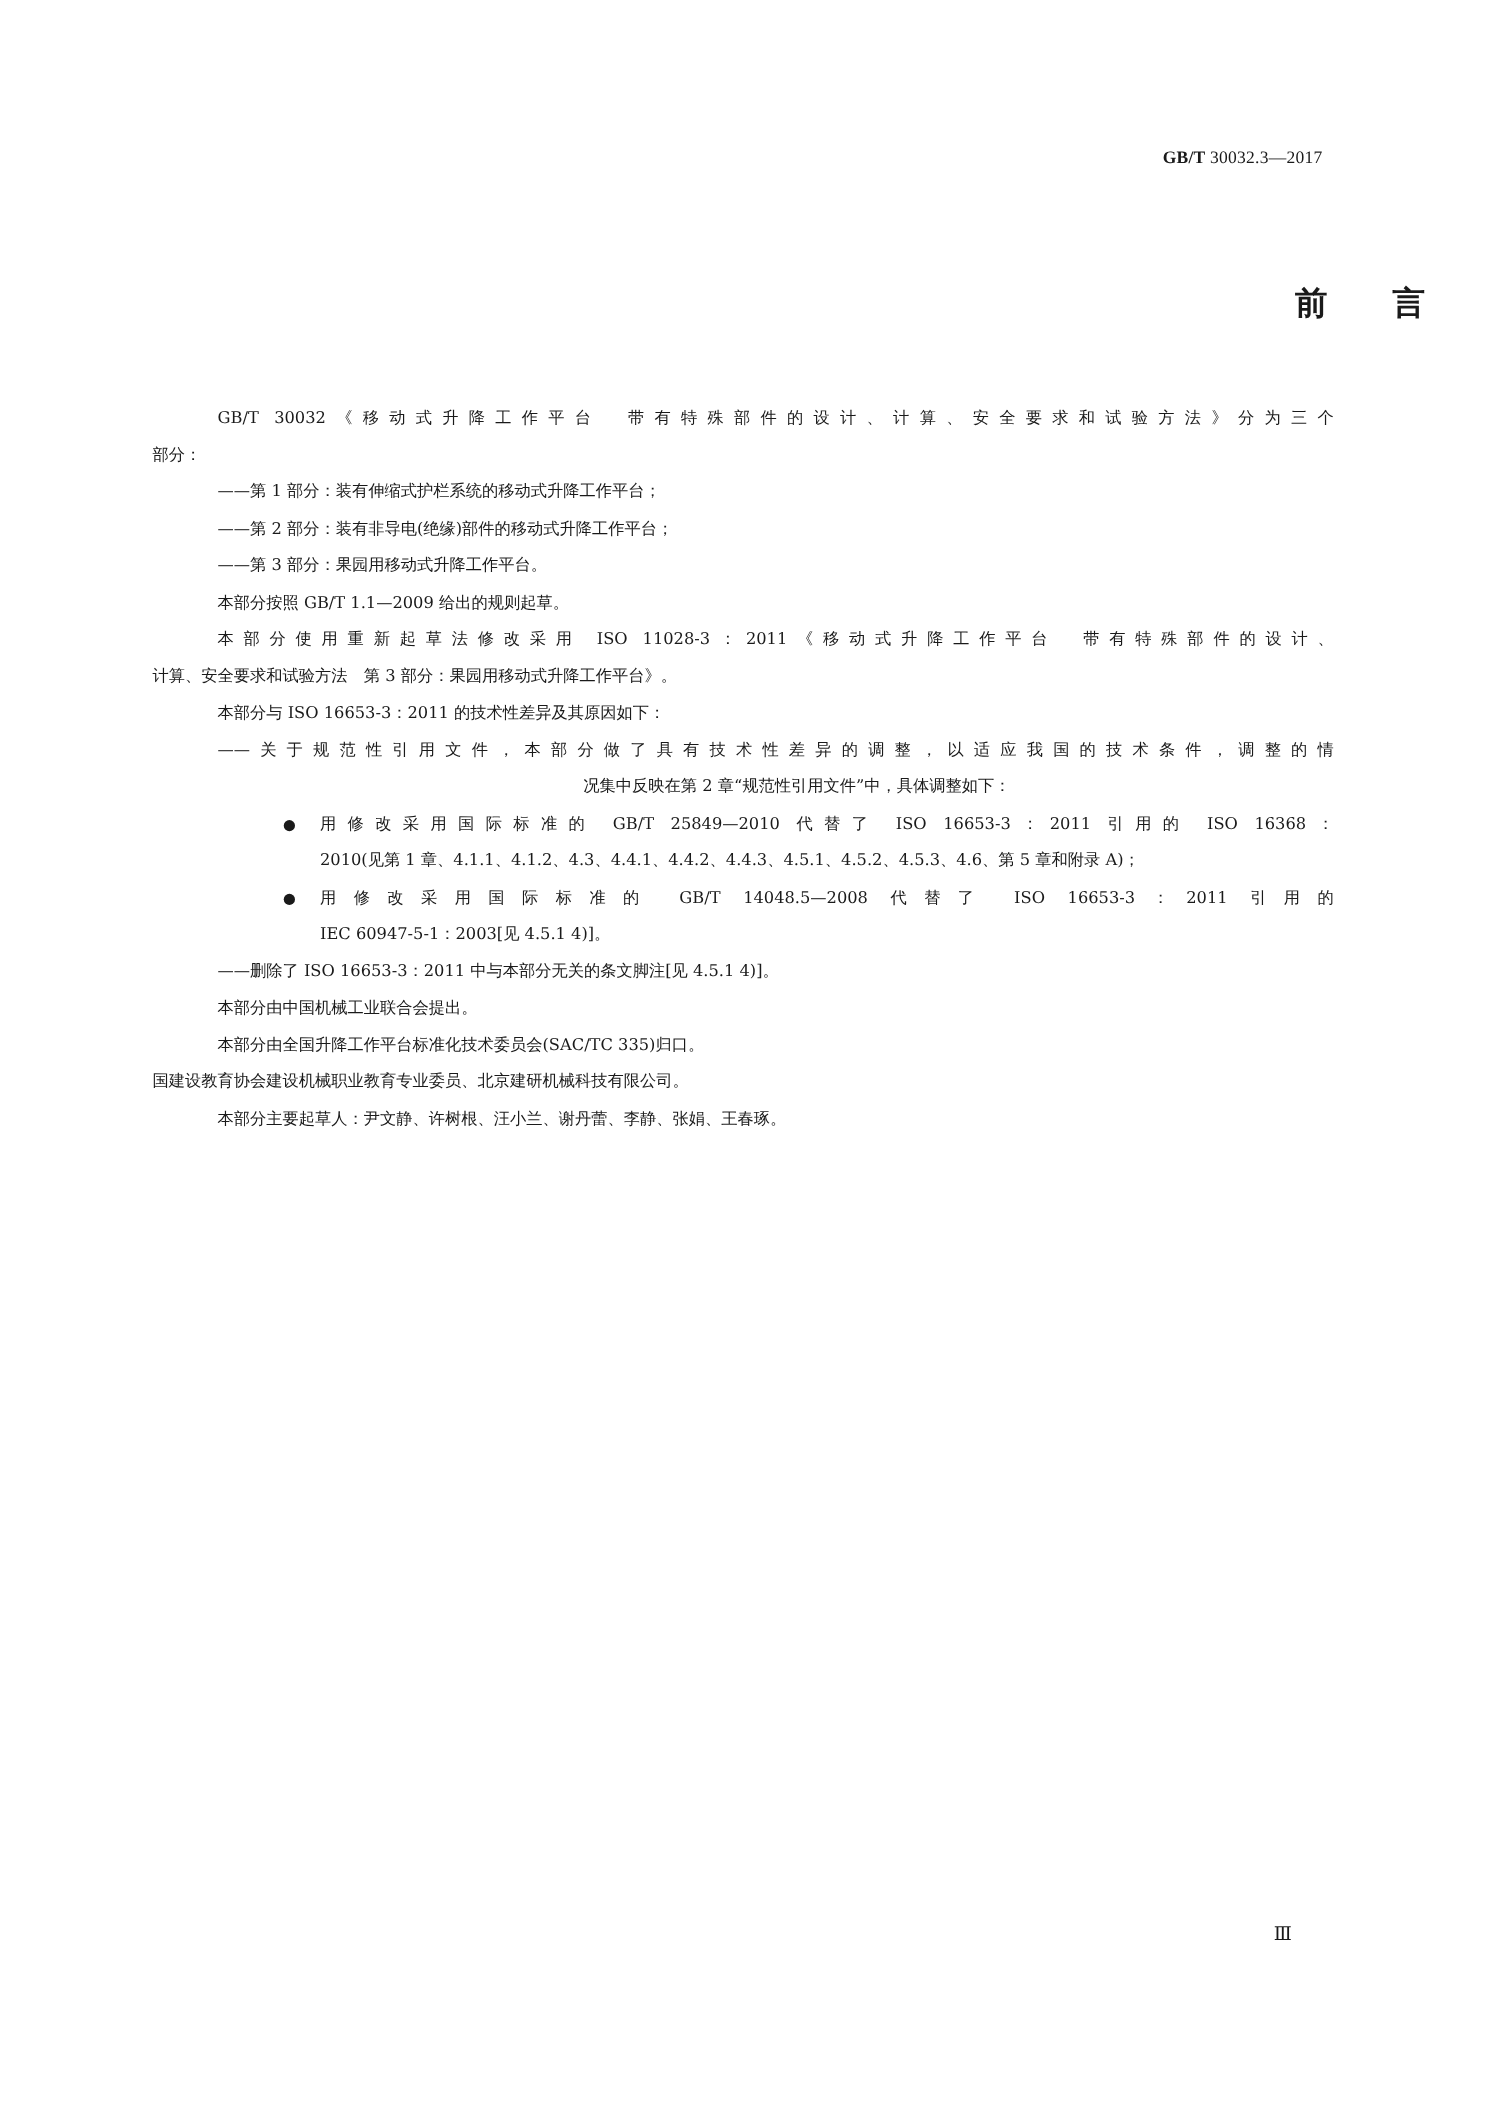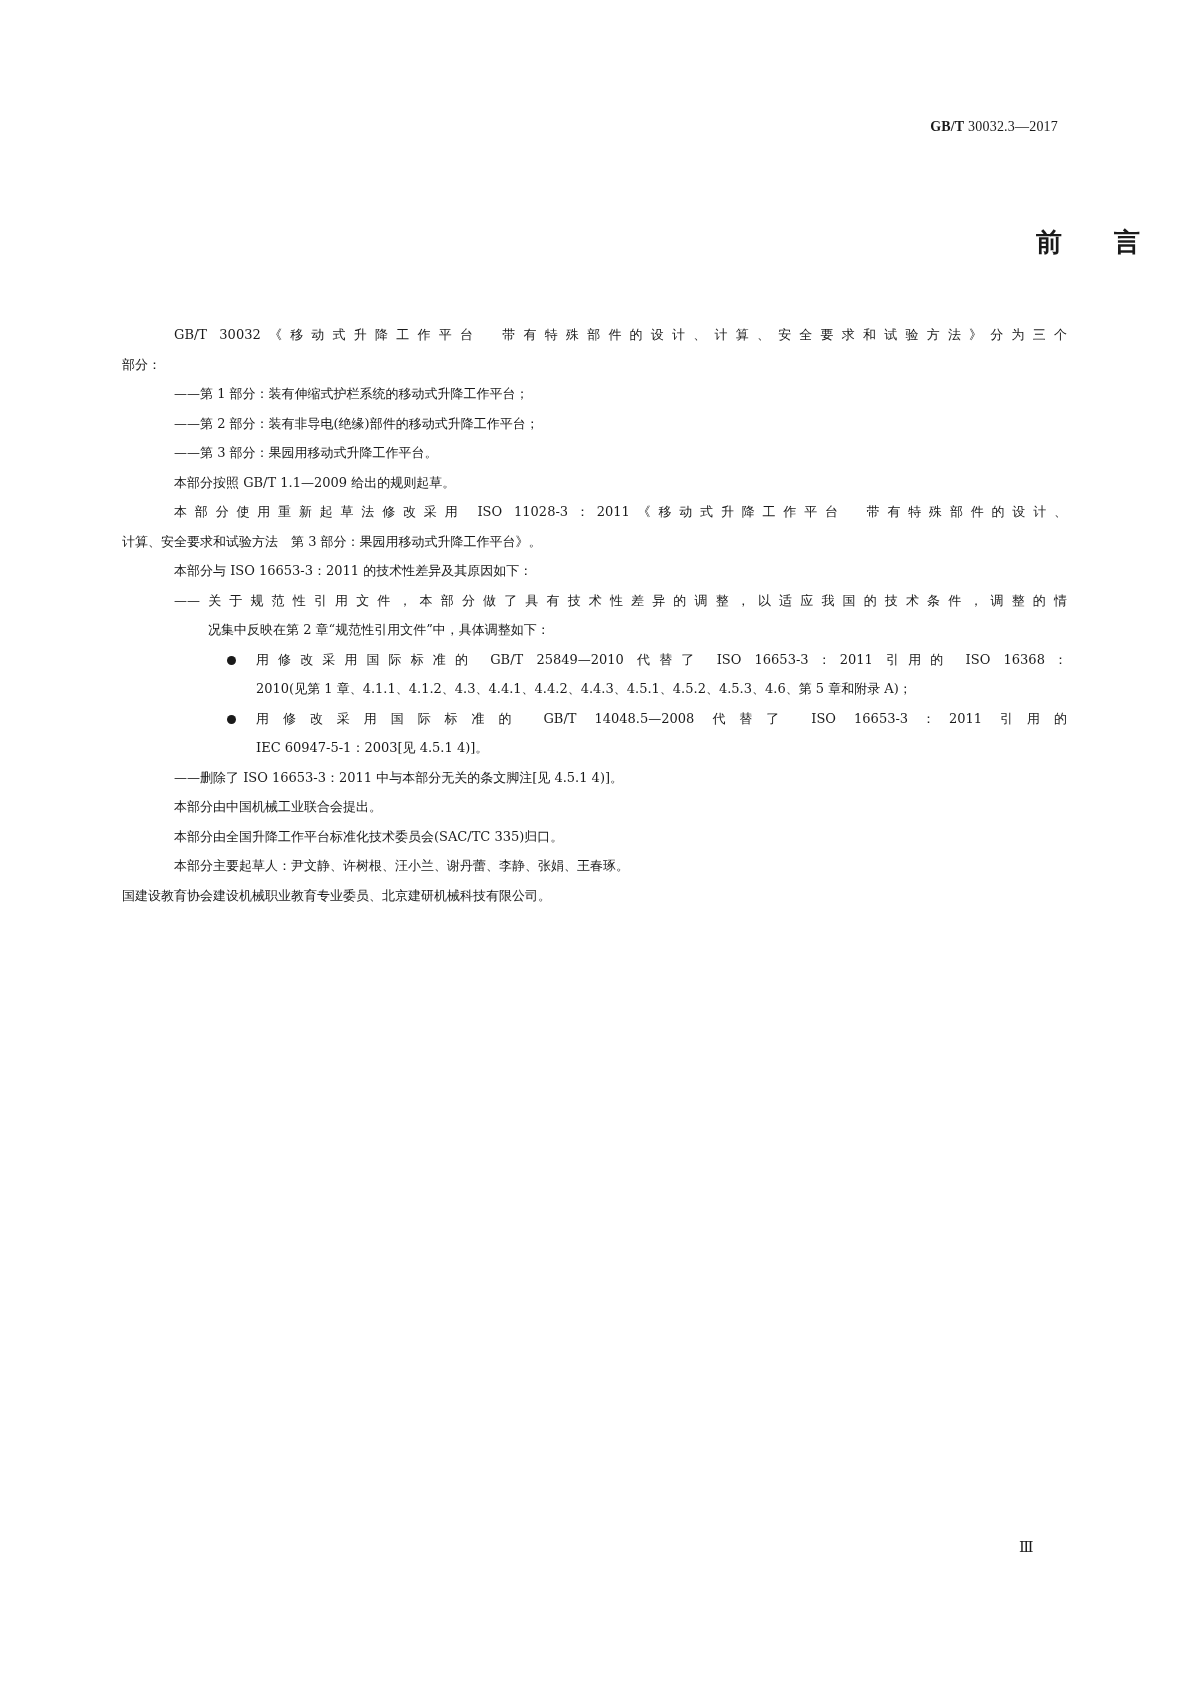--- a/index.html
+++ b/index.html
@@ -19,21 +19,21 @@
     font-family: "DejaVu Sans", "Liberation Sans", sans-serif;
     font-weight: bold; font-size: 26px; letter-spacing: 52px; text-indent: 52px;
   }
   .body-text {
     position: absolute; left: 122px; top: 304px; width: 945px;
     font-size: 13px; line-height: 29.5px; margin-top: 16px;
   }
   .line { white-space: nowrap; height: 29.5px; }
   .indent1 { padding-left: 52px; }
   .indent-dash { padding-left: 52px; }
-  .indent-cont { padding-left: 86px; }
+  .indent-cont { padding-left: 86px; text-align: center; }
   .bullet-line { padding-left: 106px; position: relative; }
   .bullet-line .dot {
     position: absolute; left: 105px; top: 11px;
     width: 9px; height: 9px; border-radius: 50%; background: #1a1a1a;
   }
   .bullet-line .btext { padding-left: 28px; }
   .bullet-cont { padding-left: 134px; }
   .justify { text-align: justify; text-align-last: justify; display: block; }
   .page-num {
     position: absolute; top: 1538px; left: 1019px;
@@ -74,17 +74,17 @@
   </div>
   <div class="line bullet-cont">2010(见第 1 章、4.1.1、4.1.2、4.3、4.4.1、4.4.2、4.4.3、4.5.1、4.5.2、4.5.3、4.6、第 5 章和附录 A)；</div>
   <div class="line bullet-line">
     <span class="dot"></span>
     <span class="btext justify">用修改采用国际标准的 GB/T 14048.5—2008 代替了 ISO 16653-3：2011 引用的</span>
   </div>
   <div class="line bullet-cont">IEC 60947-5-1：2003[见 4.5.1 4)]。</div>
   <div class="line indent-dash">——删除了 ISO 16653-3：2011 中与本部分无关的条文脚注[见 4.5.1 4)]。</div>
   <div class="line indent1">本部分由中国机械工业联合会提出。</div>
   <div class="line indent1">本部分由全国升降工作平台标准化技术委员会(SAC/TC 335)归口。</div>
+  <div class="line">国建设教育协会建设机械职业教育专业委员、北京建研机械科技有限公司。</div>
   <div class="line indent1">本部分主要起草人：尹文静、许树根、汪小兰、谢丹蕾、李静、张娟、王春琢。</div>
-  <div class="line">国建设教育协会建设机械职业教育专业委员、北京建研机械科技有限公司。</div>
 </div>
 
 <div class="page-num">Ⅲ</div>
 
 </body></html>

